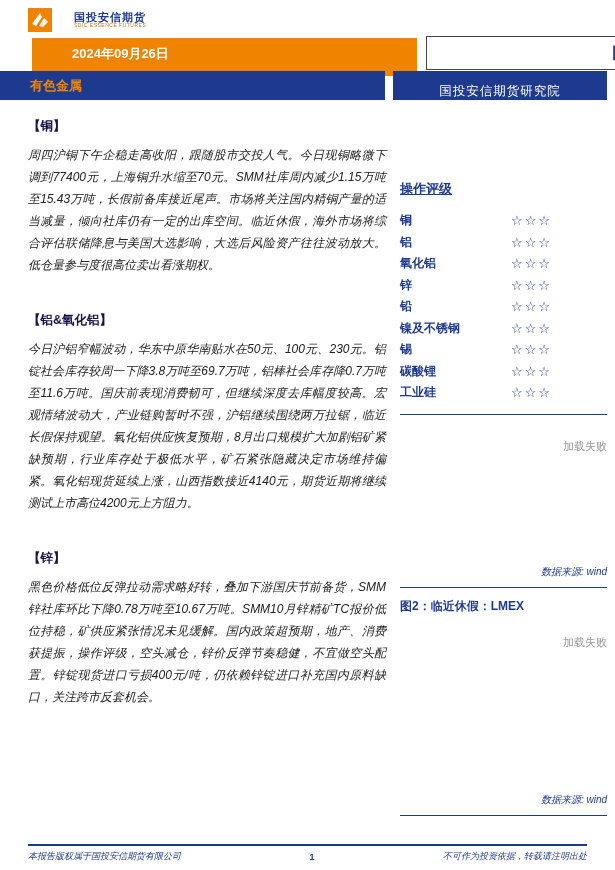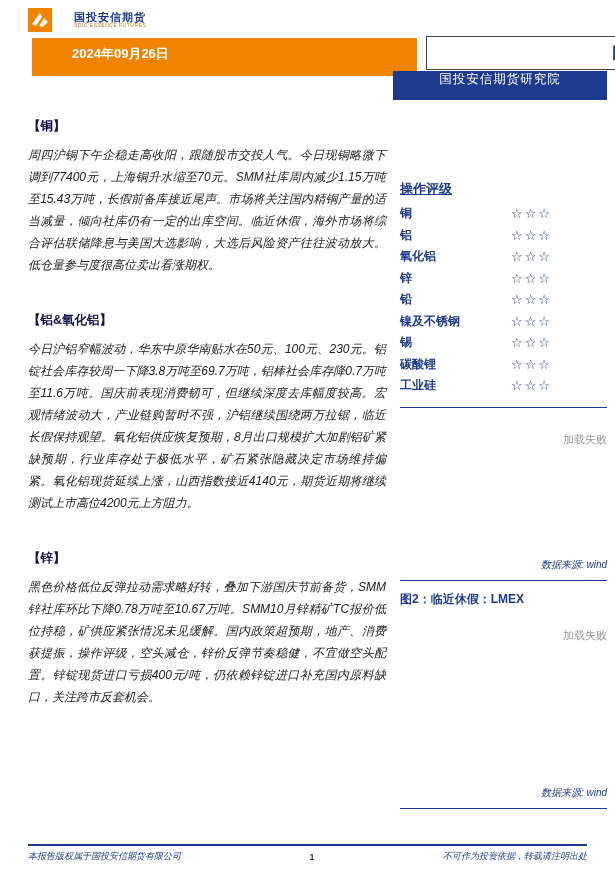--- a/index.html
+++ b/index.html
@@ -22,32 +22,32 @@
     position:absolute;top:36px;left:393px;width:256px;height:34px;border:1px solid #444;
     box-sizing:border-box;display:flex;align-items:center;justify-content:flex-end;
     padding-right:34px;color:#1E3A8F;font-weight:bold;font-size:16px;letter-spacing:2px;background:#fff;margin-left:33px;
   }
   .bar-blue-left{
     position:absolute;top:71px;left:0;width:385px;height:29px;background:#1E3A8F;
     color:#F08300;font-weight:bold;font-size:13px;line-height:29px;padding-left:30px;box-sizing:border-box;
   }
   .bar-blue-right{
     position:absolute;top:71px;left:393px;width:214px;height:29px;background:#1E3A8F;
-    color:#fff;font-size:12.5px;display:flex;align-items:flex-start;justify-content:center;letter-spacing:1px;
+    color:#fff;font-size:12.5px;display:flex;align-items:flex-end;justify-content:center;letter-spacing:1px;
   }
   
   .sections{position:absolute;left:28px;top:118px;width:358px;}
   .section h3{margin:0 0 9px;font-size:12.5px;color:#15154a;font-weight:bold;}
   .section p{
     margin:0 0 36px;font-size:12px;font-style:italic;line-height:22px;
     color:#222;text-align:justify;
   }
   
   .sidebar{position:absolute;left:400px;top:180px;width:207px;}
-  .ratings-header{color:#1E3A8F;font-weight:bold;font-size:13px;text-decoration:underline;margin-bottom:5px;}
+  .ratings-header{color:#1E3A8F;font-weight:bold;font-size:13px;text-decoration:underline;margin-bottom:12px;}
   .rating-row{display:flex;width:152px;justify-content:space-between;align-items:center;height:21.5px;}
   .metal{color:#1E3A8F;font-weight:bold;font-size:12px;}
   .stars{color:#1E3A8F;font-size:13px;letter-spacing:2px;}
   .figures{margin-top:10px;}
   .figure{border-top:1px solid #1E3A8F;padding:10px 0 8px;}
   .figure:last-child{border-bottom:1px solid #1E3A8F;}
   .figure-title{color:#1E3A8F;font-weight:bold;font-size:12px;margin-bottom:6px;}
   .chart-box{display:flex;justify-content:flex-end;align-items:flex-start;padding-top:14px;box-sizing:border-box;}
   .chart-box.h1{height:140px;}
   .chart-box.h2{height:172px;}
@@ -77,20 +77,23 @@
       <span class="logo-title">国投安信期货</span>
       <span class="logo-subtitle">SDIC ESSENCE FUTURES</span>
     </div>
   </div>
 
   <div class="bar-orange">
     <span>2024年09月26日</span>
   </div>
   <div class="daily-box">
     <span>日报</span>
+  </div>
+  <div class="bar-blue-left">
+    <span>有色金属</span>
   </div>
   <div class="bar-blue-right">
     <span>国投安信期货研究院</span>
   </div>
 
   <div class="sections">
     <div class="section">
       <h3>【铜】</h3>
       <p>周四沪铜下午企稳走高收阳，跟随股市交投人气。今日现铜略微下调到77400元，上海铜升水缩至70元。SMM社库周内减少1.15万吨至15.43万吨，长假前备库接近尾声。市场将关注国内精铜产量的适当减量，倾向社库仍有一定的出库空间。临近休假，海外市场将综合评估联储降息与美国大选影响，大选后风险资产往往波动放大。低仓量参与度很高位卖出看涨期权。</p>
     </div>

